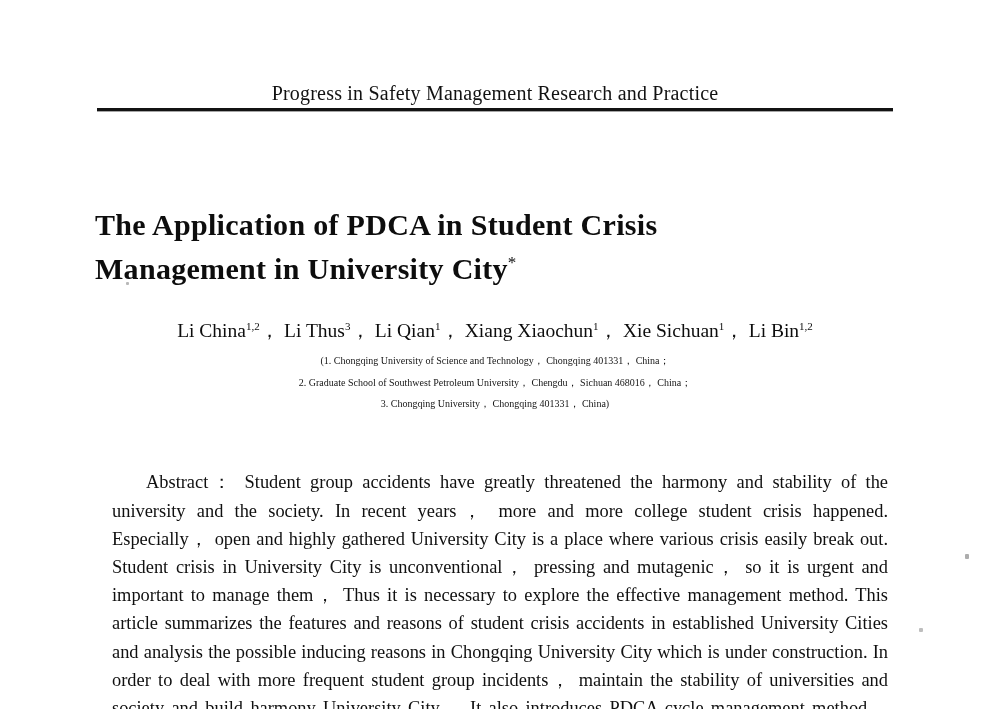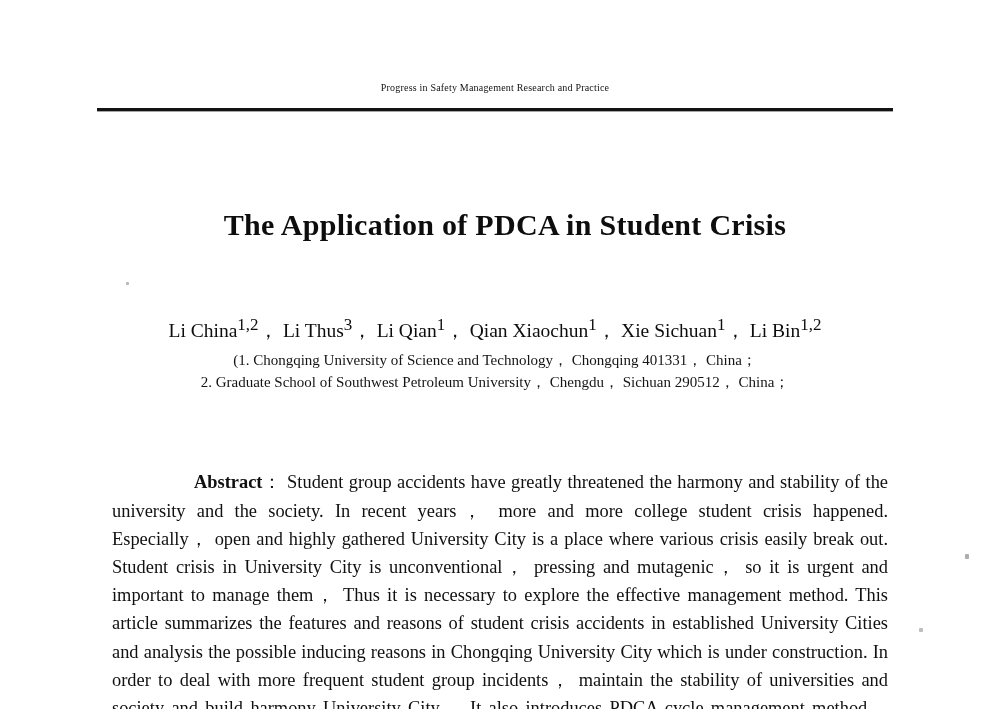--- a/index.html
+++ b/index.html
@@ -22,21 +22,21 @@
     background: #ffffff;
   }
 
   
   .running-head {
     position: absolute;
     top: 82px;
     left: 97px;
     width: 796px;
     text-align: center;
-    font-size: 10px;
+    font-size: 20px;
     letter-spacing: 0.2px;
     font-family: "Liberation Serif", "DejaVu Serif", serif;
     color: #121212;
     white-space: nowrap;
   }
 
   .head-rule {
     position: absolute;
     top: 108px;
     left: 97px;
@@ -52,23 +52,22 @@
     width: 100%;
     height: 1px;
     background: #5d5d5d;
     opacity: .55;
   }
 
   
   .title-block {
     position: absolute;
     top: 203px;
-    left: 107px;
+    left: 95px;
     width: 796px;
-    text-align: center;
   }
   .title-line {
     font-size: 30px;
     font-weight: bold;
     line-height: 44px;
     letter-spacing: 0.3px;
     white-space: nowrap;
   }
   .title-line sup {
     font-size: 17px;
@@ -82,55 +81,54 @@
     position: absolute;
     top: 318px;
     left: 97px;
     width: 796px;
     text-align: center;
     font-size: 19.5px;
     line-height: 26px;
     white-space: nowrap;
   }
   .authors sup {
-    font-size: 17px;
+    font-size: 11px;
     vertical-align: super;
     line-height: 0;
   }
 
   
   .affiliations {
     position: absolute;
     top: 350px;
     left: 97px;
     width: 796px;
     text-align: center;
-    font-size: 15px;
+    font-size: 10px;
     line-height: 21.5px;
     color: #141414;
   }
   .affil-line { white-space: nowrap; }
 
   
   .abstract {
     position: absolute;
     top: 450px;
     left: 112px;
     width: 776px;
     font-size: 18.4px;
     line-height: 28.2px;
     text-align: justify;
     text-justify: inter-word;
     text-indent: 34px;
     color: #101010;
     word-spacing: 0.4px;
   }
   .abstract .label {
-    font-weight: bold;
-    margin-left: 48px;
+    font-weight: normal;
   }
 
   
   .speck {
     position: absolute;
     background: #9a9a9a;
     opacity: .7;
     border-radius: 1px;
   }
   .speck.s1 { left: 126px; top: 282px; width: 3px; height: 3px; }
@@ -141,27 +139,29 @@
 <body>
 
 <div class="page">
 
   <div class="running-head">Progress in Safety Management Research and Practice</div>
 
   <div class="head-rule"></div>
 
   <div class="title-block">
     <div class="title-line">The Application of PDCA in Student Crisis</div>
+    <div class="title-line"><span>Management in University City</span><sup>*</sup></div>
   </div>
 
-  <div class="authors"><span>Li China</span><sup>1,2</sup><span>， </span><span>Li Thus</span><sup>3</sup><span>， </span><span>Li Qian</span><sup>1</sup><span>， </span><span>Qian Xiaochun</span><sup>1</sup><span>， </span><span>Xie Sichuan</span><sup>1</sup><span>， </span><span>Li Bin</span><sup>1,2</sup></div>
+  <div class="authors"><span>Li China</span><sup>1,2</sup><span>， </span><span>Li Thus</span><sup>3</sup><span>， </span><span>Li Qian</span><sup>1</sup><span>， </span><span>Xiang Xiaochun</span><sup>1</sup><span>， </span><span>Xie Sichuan</span><sup>1</sup><span>， </span><span>Li Bin</span><sup>1,2</sup></div>
 
   <div class="affiliations">
     <div class="affil-line">(1. Chongqing University of Science and Technology， Chongqing 401331， China；</div>
-    <div class="affil-line">2. Graduate School of Southwest Petroleum University， Chengdu， Sichuan 290512， China；</div>
+    <div class="affil-line">2. Graduate School of Southwest Petroleum University， Chengdu， Sichuan 468016， China；</div>
+    <div class="affil-line">3. Chongqing University， Chongqing 401331， China)</div>
   </div>
 
   <p class="abstract"><span class="label">Abstract</span><span>：</span> <span>Student group accidents have greatly threatened the harmony and stability of the university and the society. In recent years， more and more college student crisis happened. Especially， open and highly gathered University City is a place where various crisis easily break out. Student crisis in University City is unconventional， pressing and mutagenic， so it is urgent and important to manage them， Thus it is necessary to explore the effective management method. This article summarizes the features and reasons of student crisis accidents in established University Cities and analysis the possible inducing reasons in Chongqing University City which is under construction. In order to deal with more frequent student group incidents， maintain the stability of universities and society and build harmony University City， It also introduces PDCA cycle management method， builds expert emergency system leaded by University City</span></p>
 
   <div class="speck s1"></div>
   <div class="speck s2"></div>
   <div class="speck s3"></div>
 
 </div>
 

